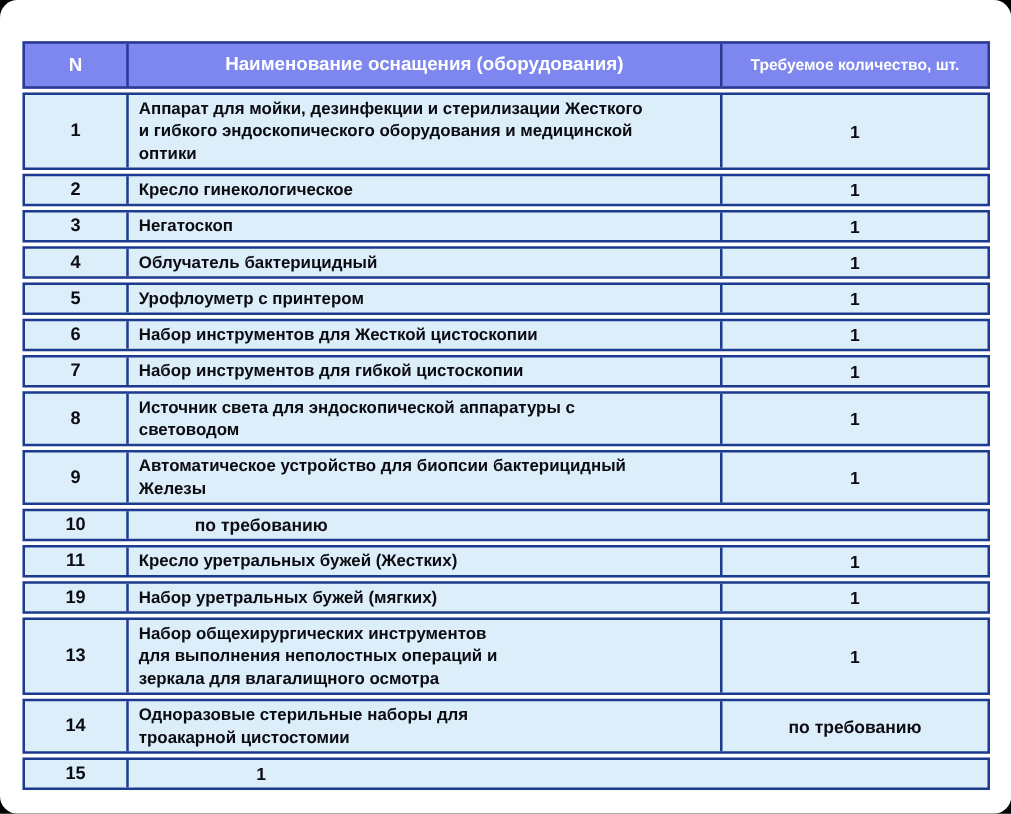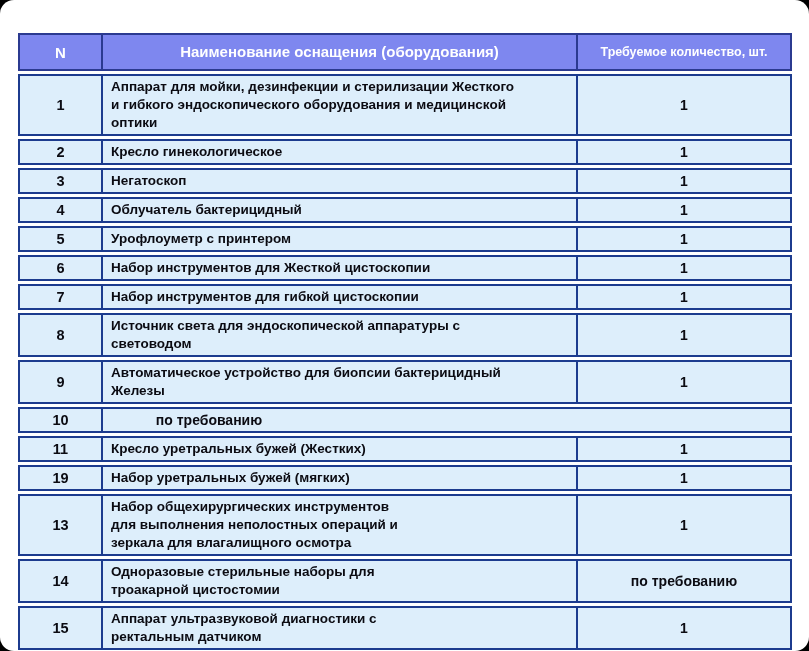--- a/index.html
+++ b/index.html
@@ -173,20 +173,18 @@
 
   <div class="t-row">
     <div class="c1">14</div>
     <div class="c2">Одноразовые стерильные наборы для
 троакарной цистостомии</div>
     <div class="c3">по требованию</div>
   </div>
 
   <div class="t-row">
     <div class="c1">15</div>
-    <div class="c2">Аппарат ультразвуковой диагностики с
-ректальным датчиком</div>
     <div class="c3">1</div>
   </div>
 
 </div>
   </div>
 </div>
 
 </body></html>

